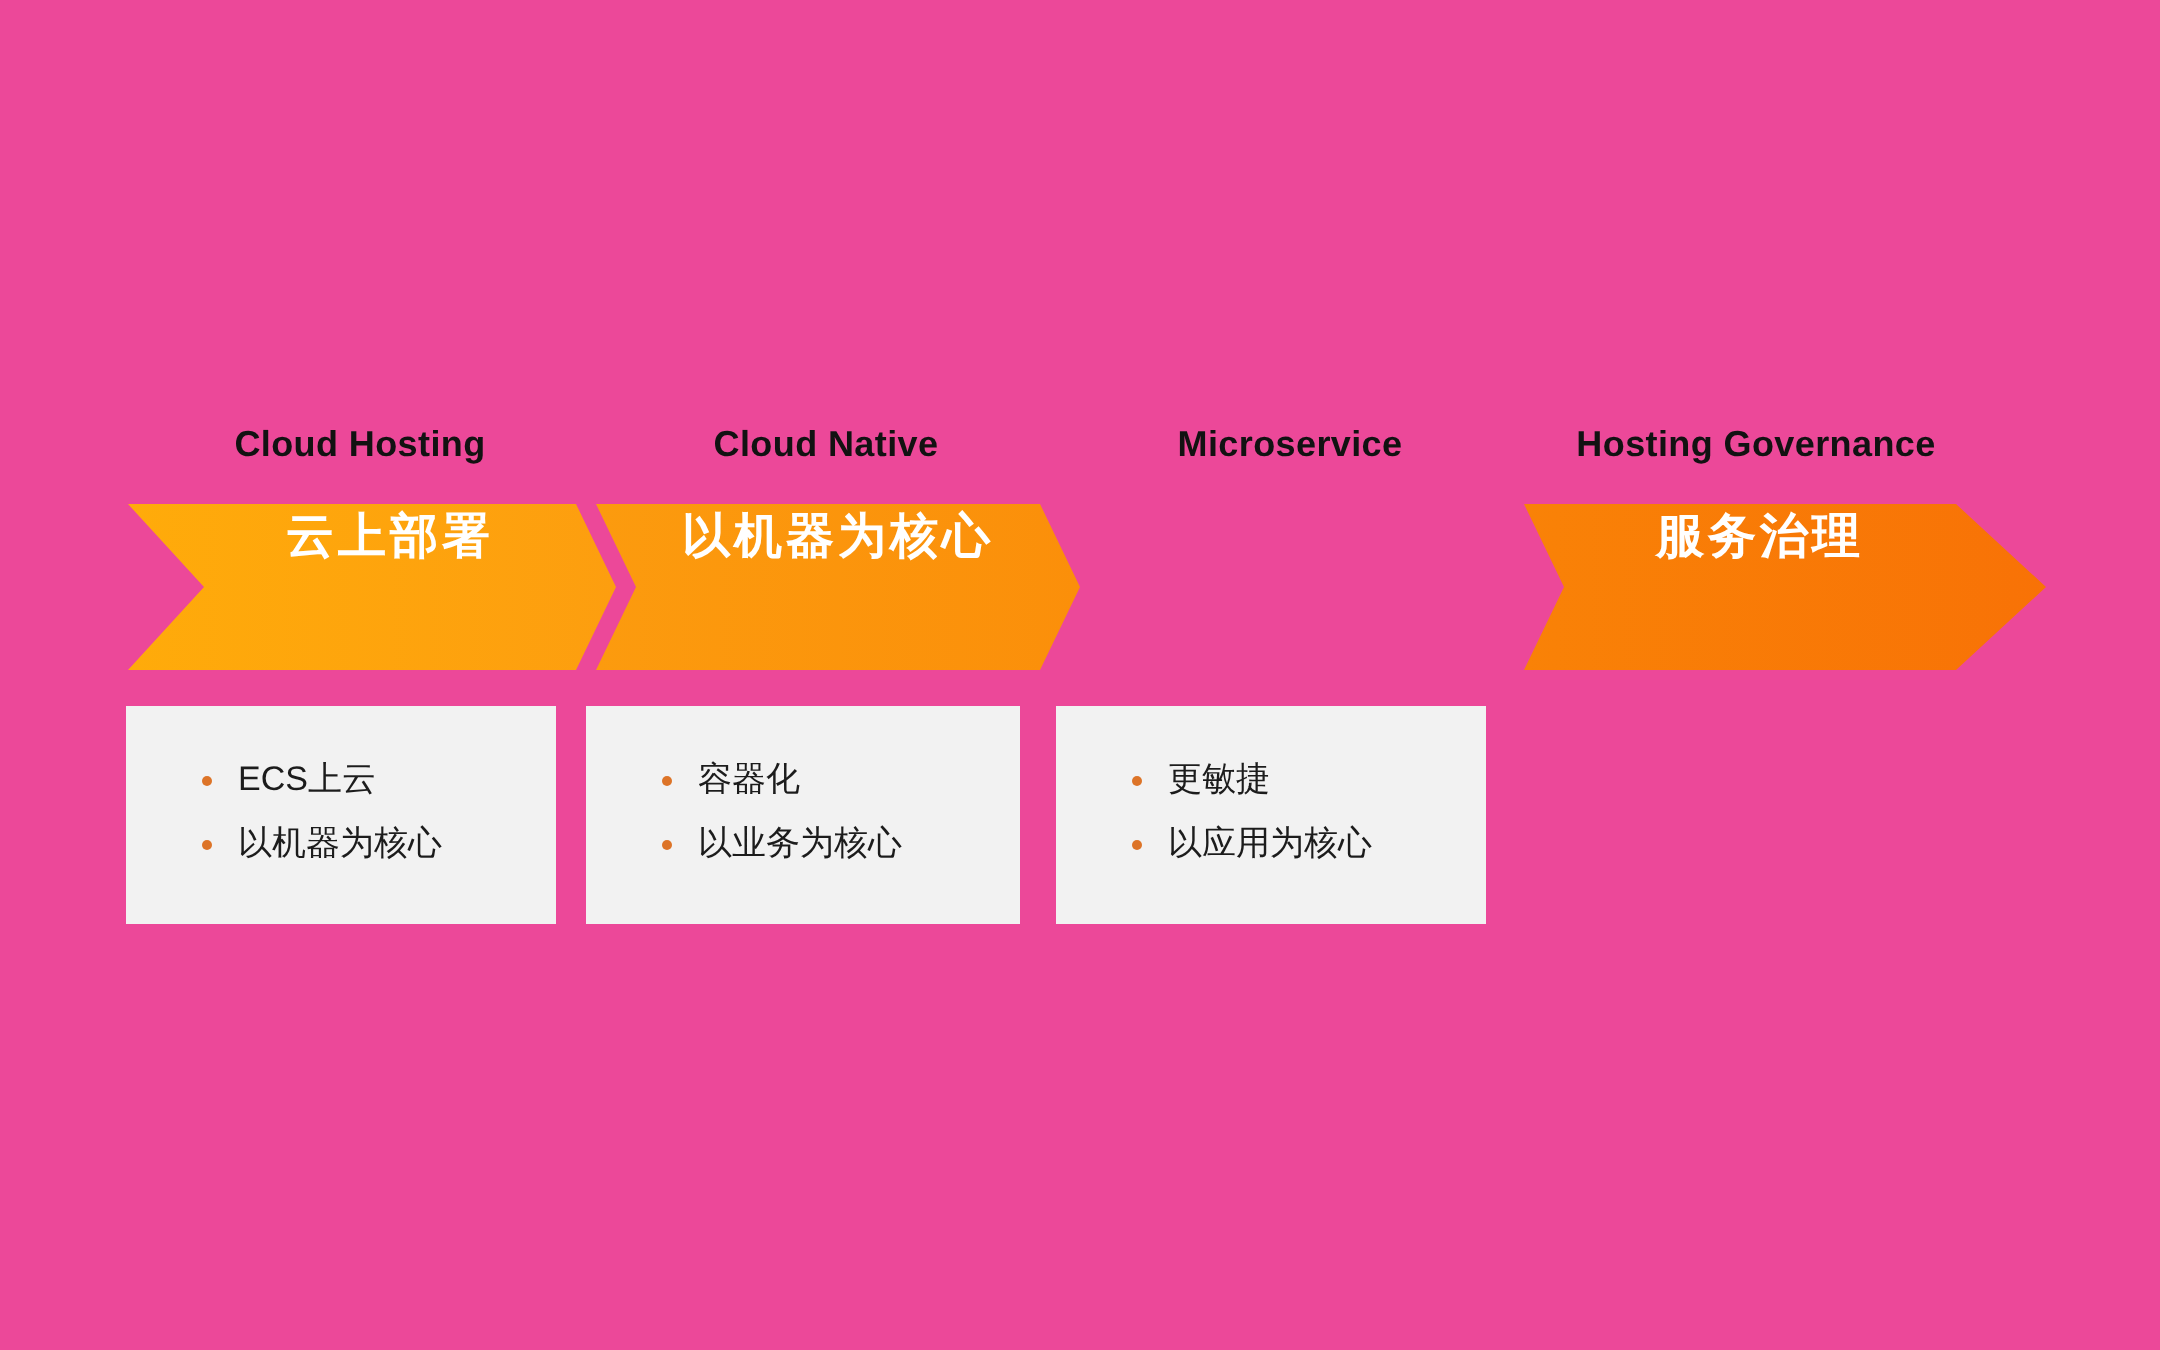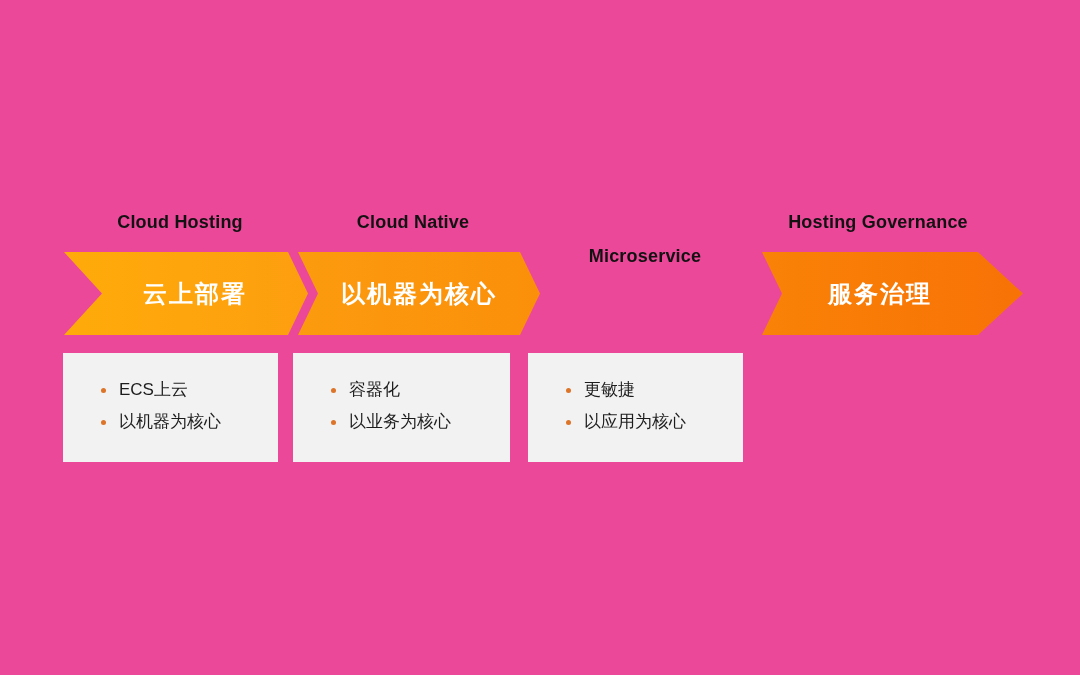--- a/index.html
+++ b/index.html
@@ -13,26 +13,26 @@
   
   .stage-header{
     position:absolute;top:209px;height:26px;
     text-align:center;
     font-size:18px;font-weight:700;color:#121212;
     line-height:26px;
     letter-spacing:0.2px;
   }
   .h1{left:64px;width:232px;}
   .h2{left:298px;width:230px;}
-  .h3{left:530px;width:230px;margin-top:34px;}
+  .h3{left:530px;width:230px;}
   .h4{left:762px;width:232px;}
   
   .arrow{
     position:absolute;top:252px;height:83px;
-    display:flex;align-items:center;justify-content:center;
+    display:flex;align-items:flex-start;justify-content:center;
     box-sizing:border-box;
     font-family:Liberation Serif, serif;
   }
   .arrow-label{
     font-size:24px;font-weight:700;color:#ffffff;
     letter-spacing:2px;
     white-space:nowrap;
   }
   .arrow1{
     left:64px;width:244px;

